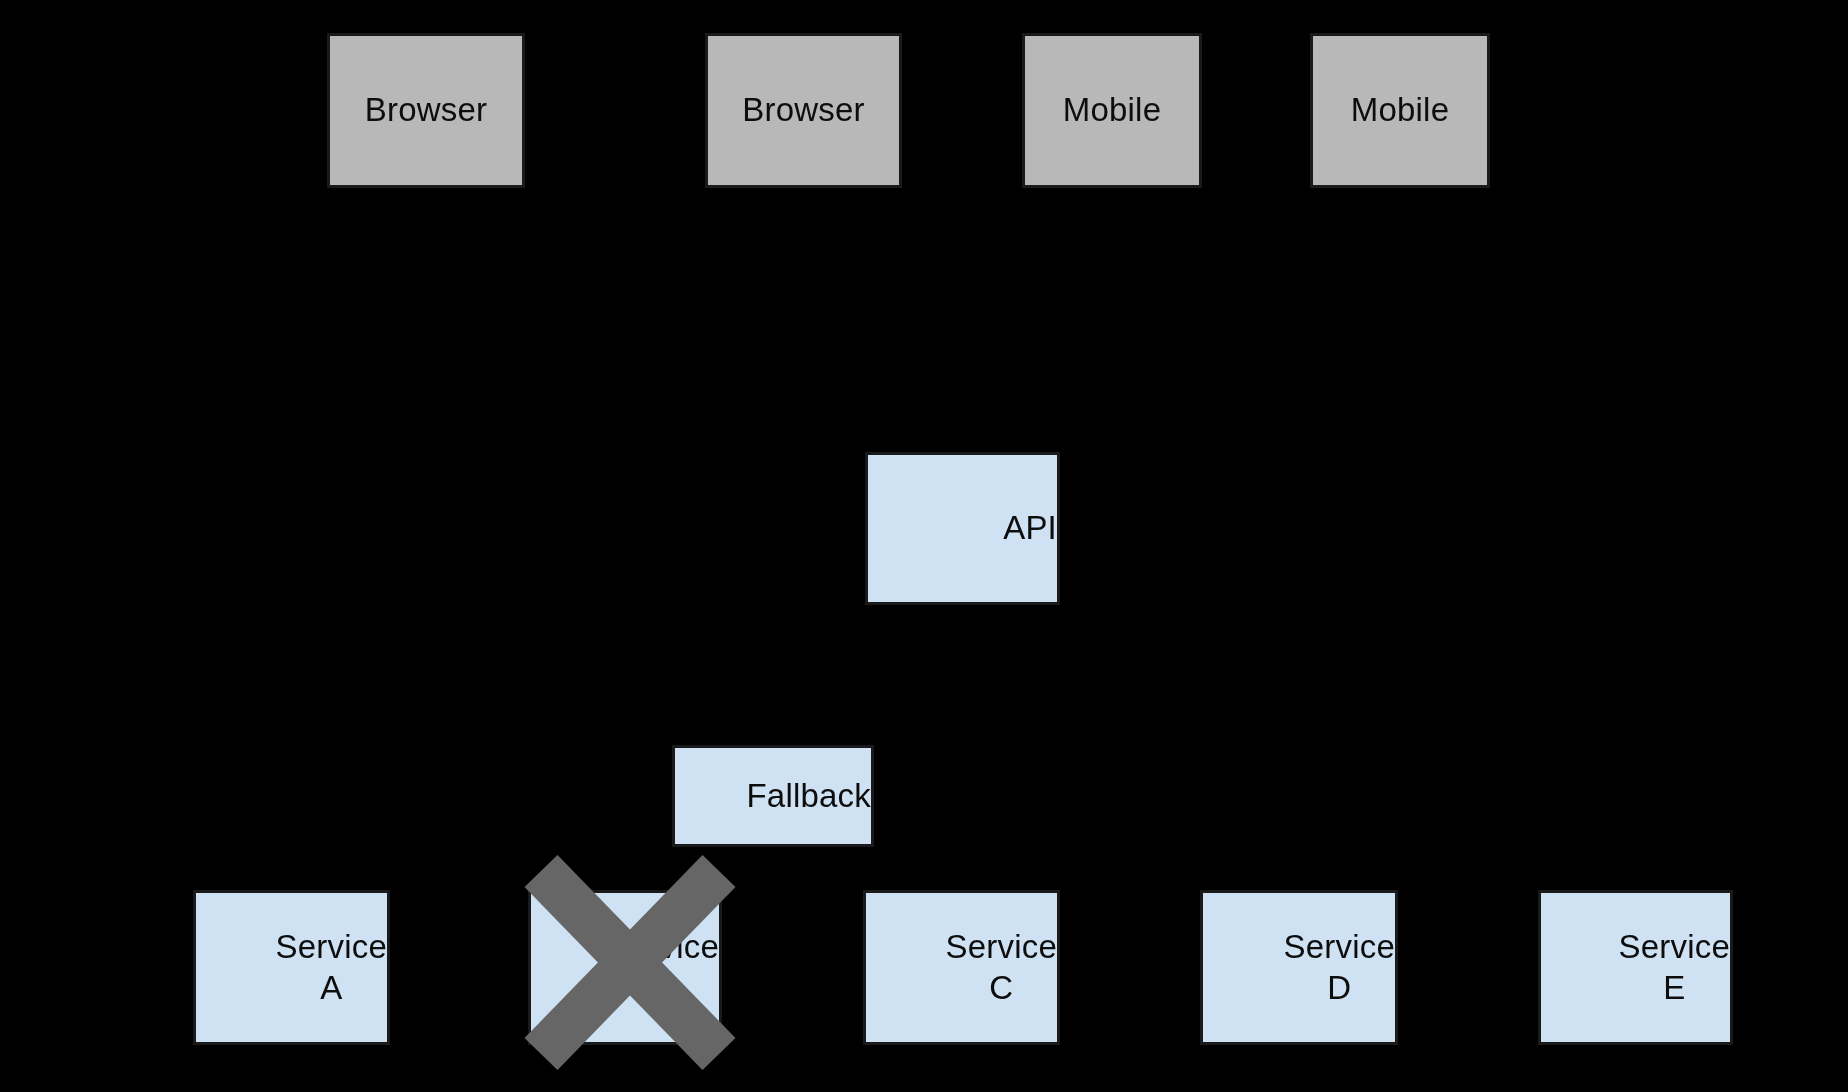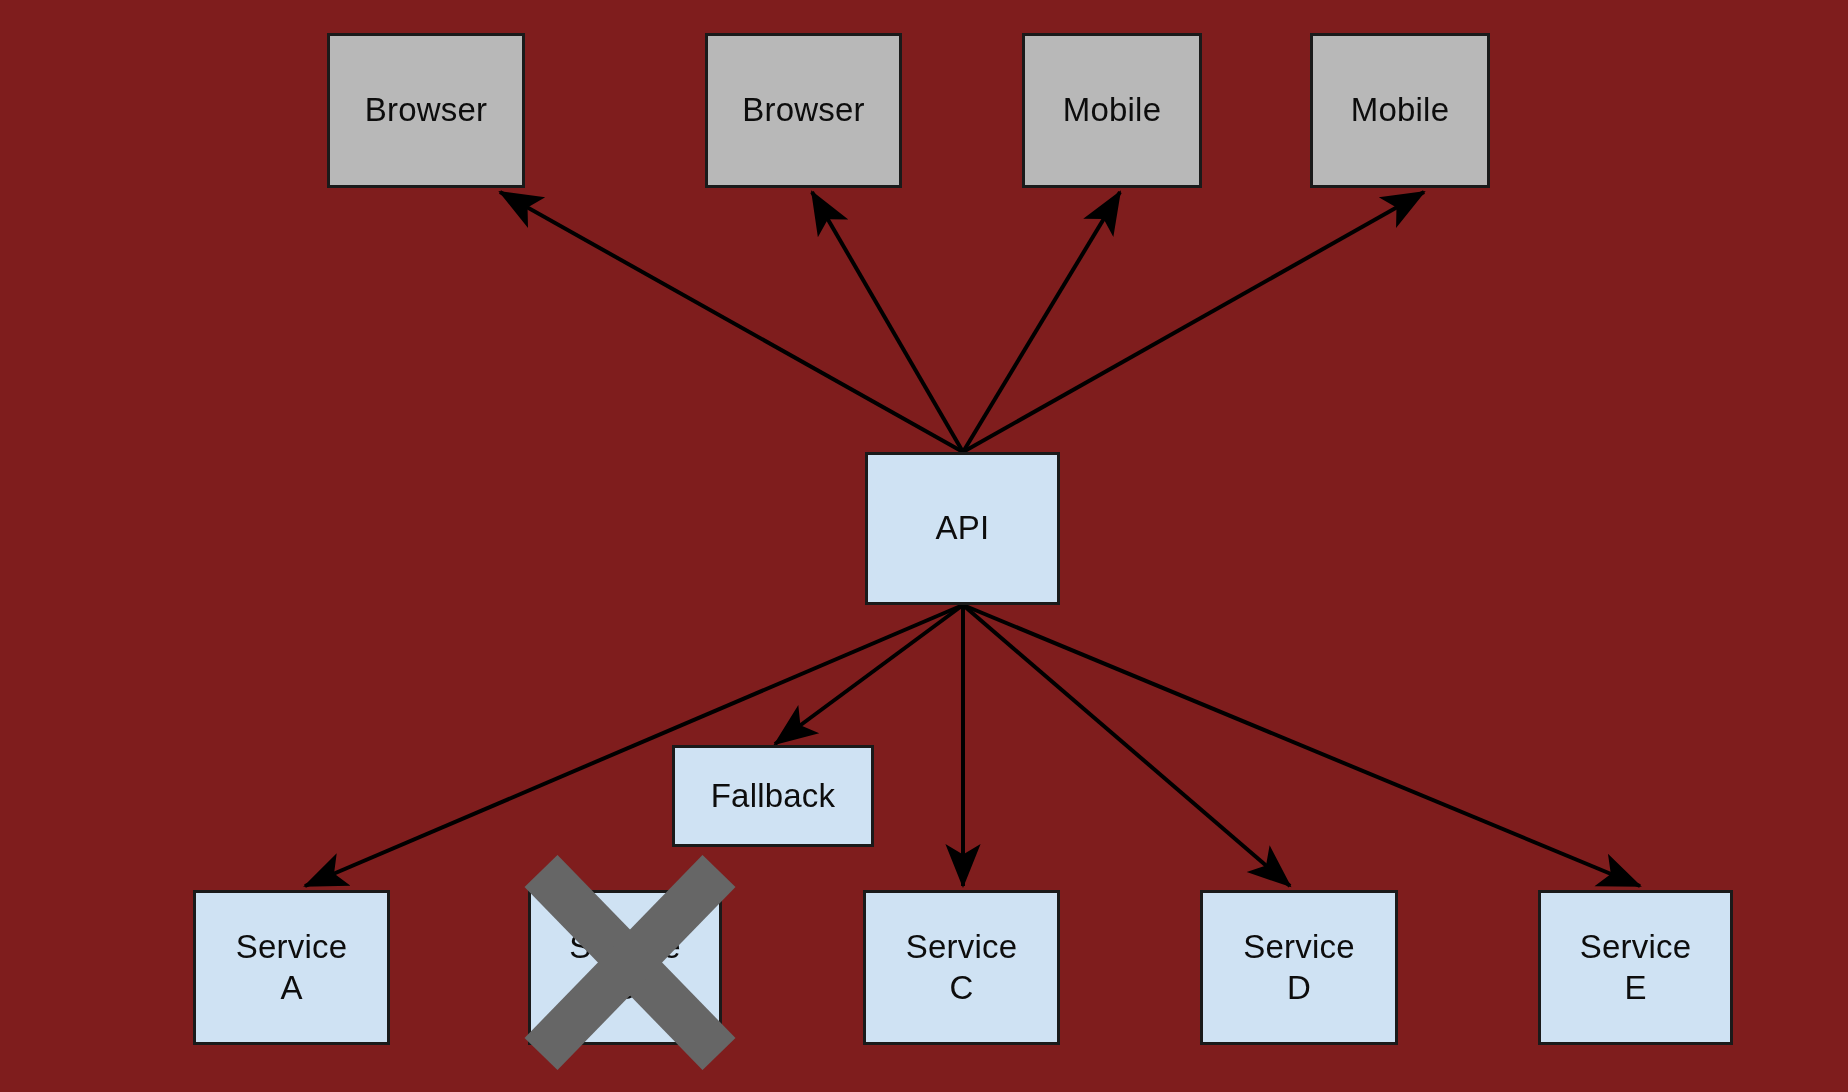--- a/index.html
+++ b/index.html
@@ -4,21 +4,21 @@
 <style>
   html, body {
     margin: 0;
     padding: 0;
     background: #ffffff;
   }
   #canvas {
     position: relative;
     width: 1848px;
     height: 1092px;
-    background: #7f1d1d;
+    background: #000000;
     font-family: "Liberation Sans", sans-serif;
     overflow: hidden;
   }
   #edges {
     position: absolute;
     left: 0;
     top: 0;
     width: 1848px;
     height: 1092px;
     pointer-events: none;
@@ -31,21 +31,21 @@
     align-items: center;
     justify-content: center;
     text-align: center;
     font-size: 33px;
     line-height: 1.22;
     color: #0d0d0d;
     white-space: pre-line;
     letter-spacing: 0.2px;
   }
   .node.client { background: #b8b8b8; }
-  .node.svc    { background: #cfe2f3; }
+  .node.svc    { background: #cfe2f3; justify-content: flex-end; }
   #cross {
     position: absolute;
     pointer-events: none;
   }
 </style>
 </head>
 <body>
 
 <div id="canvas">
 

